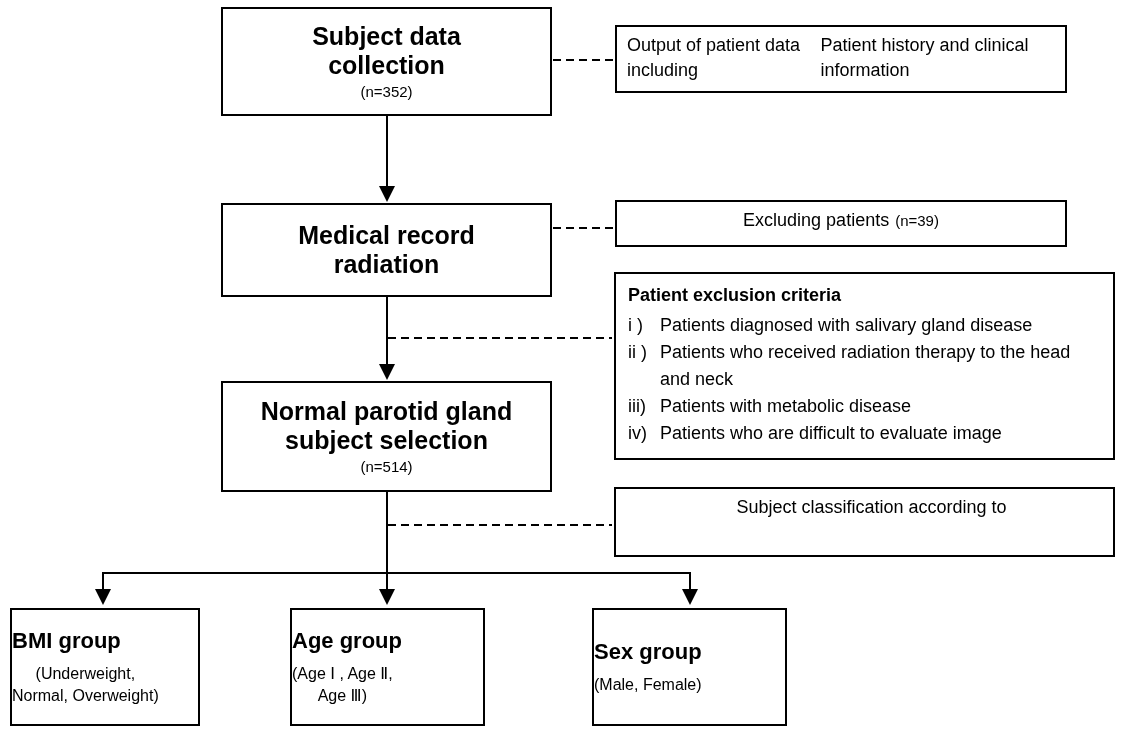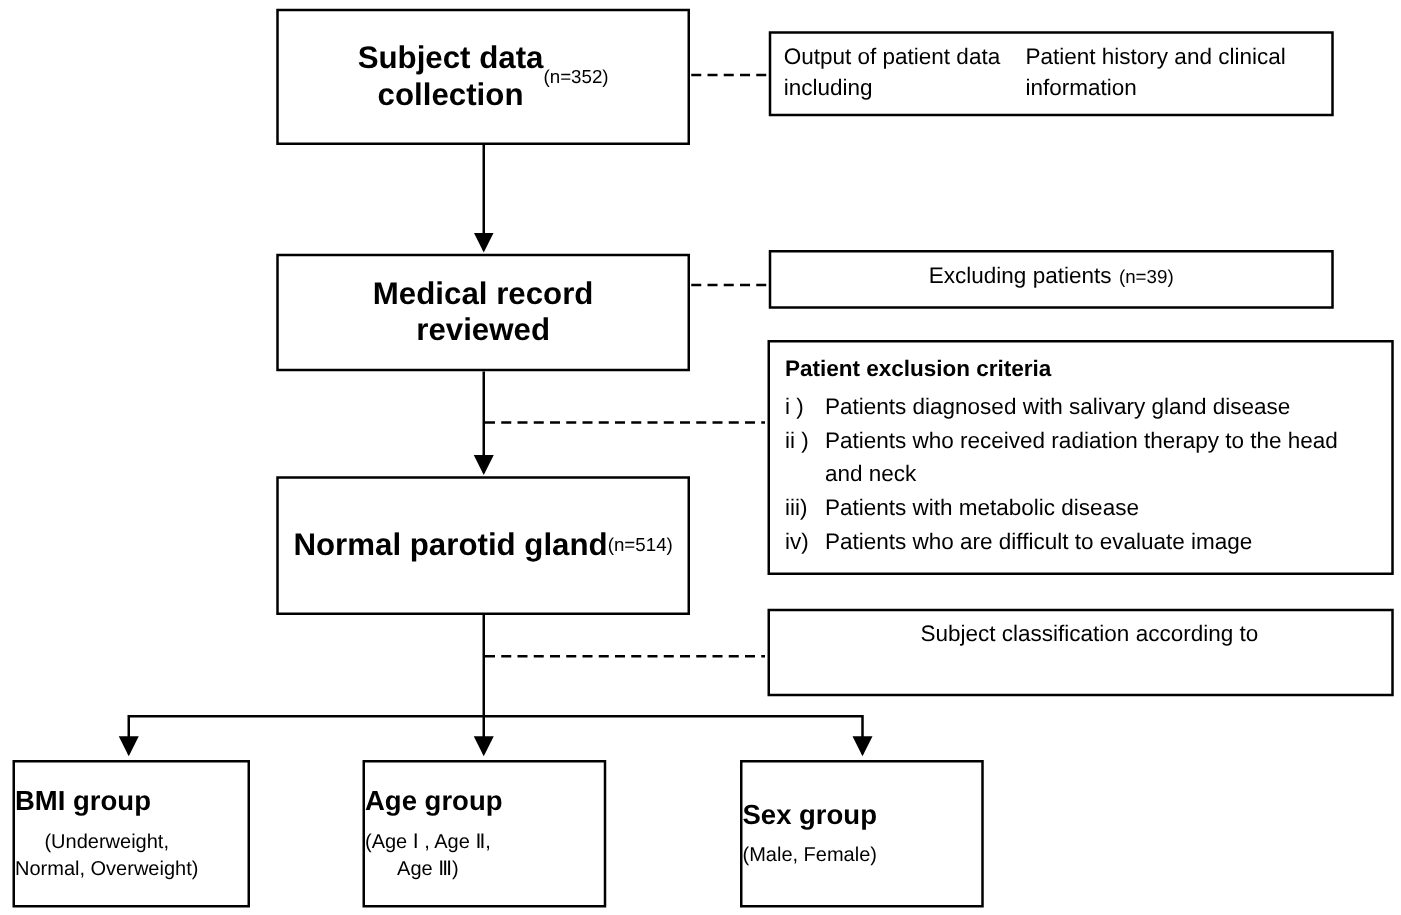--- a/index.html
+++ b/index.html
@@ -12,21 +12,21 @@
     overflow: hidden;
   }
   .box {
     position: absolute;
     border: 2px solid #000;
     background: #fff;
     box-sizing: border-box;
   }
   .main-box {
     display: flex;
-    flex-direction: row;
+    flex-direction: column;
     align-items: center;
     justify-content: center;
     text-align: center;
   }
   .main-title {
     font-weight: bold;
     font-size: 25px;
     line-height: 1.18;
   }
   .count {
@@ -109,27 +109,28 @@
     <div class="main-title">
       <div>Subject data</div>
       <div>collection</div>
     </div>
     <div class="count">(n=352)</div>
   </div>
 
   <div class="box main-box" style="left:221px; top:203px; width:331px; height:94px;">
     <div class="main-title">
       <div>Medical record</div>
-      <div>reviewed</div>
+      <div>radiation</div>
     </div>
   </div>
 
   <div class="box main-box" style="left:221px; top:381px; width:331px; height:111px;">
     <div class="main-title">
       <div>Normal parotid gland</div>
+      <div>subject selection</div>
     </div>
     <div class="count">(n=514)</div>
   </div>
 
   <div class="box note-box" style="left:615px; top:25px; width:452px; height:68px;">
     <div>Output of patient data including</div>
     <div>Patient history and clinical information</div>
   </div>
 
   <div class="box note-box" style="left:615px; top:200px; width:452px; height:47px;">

